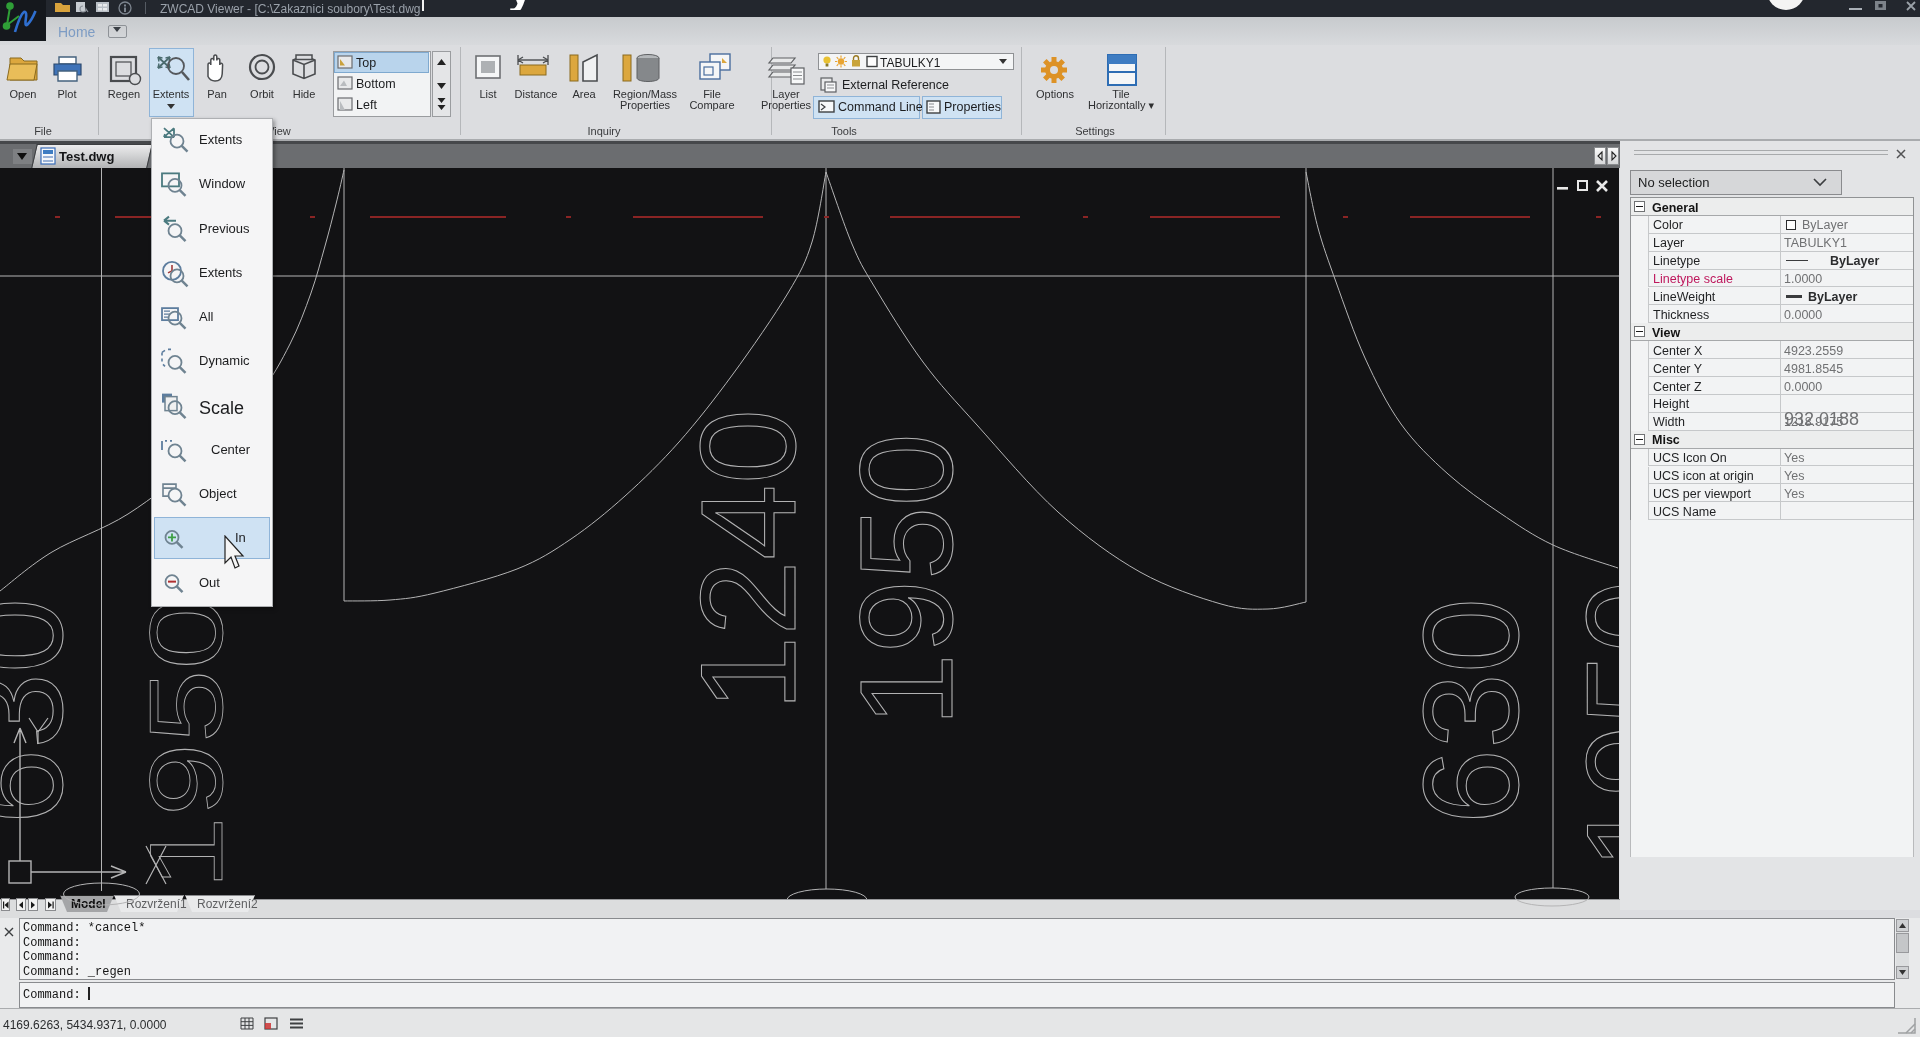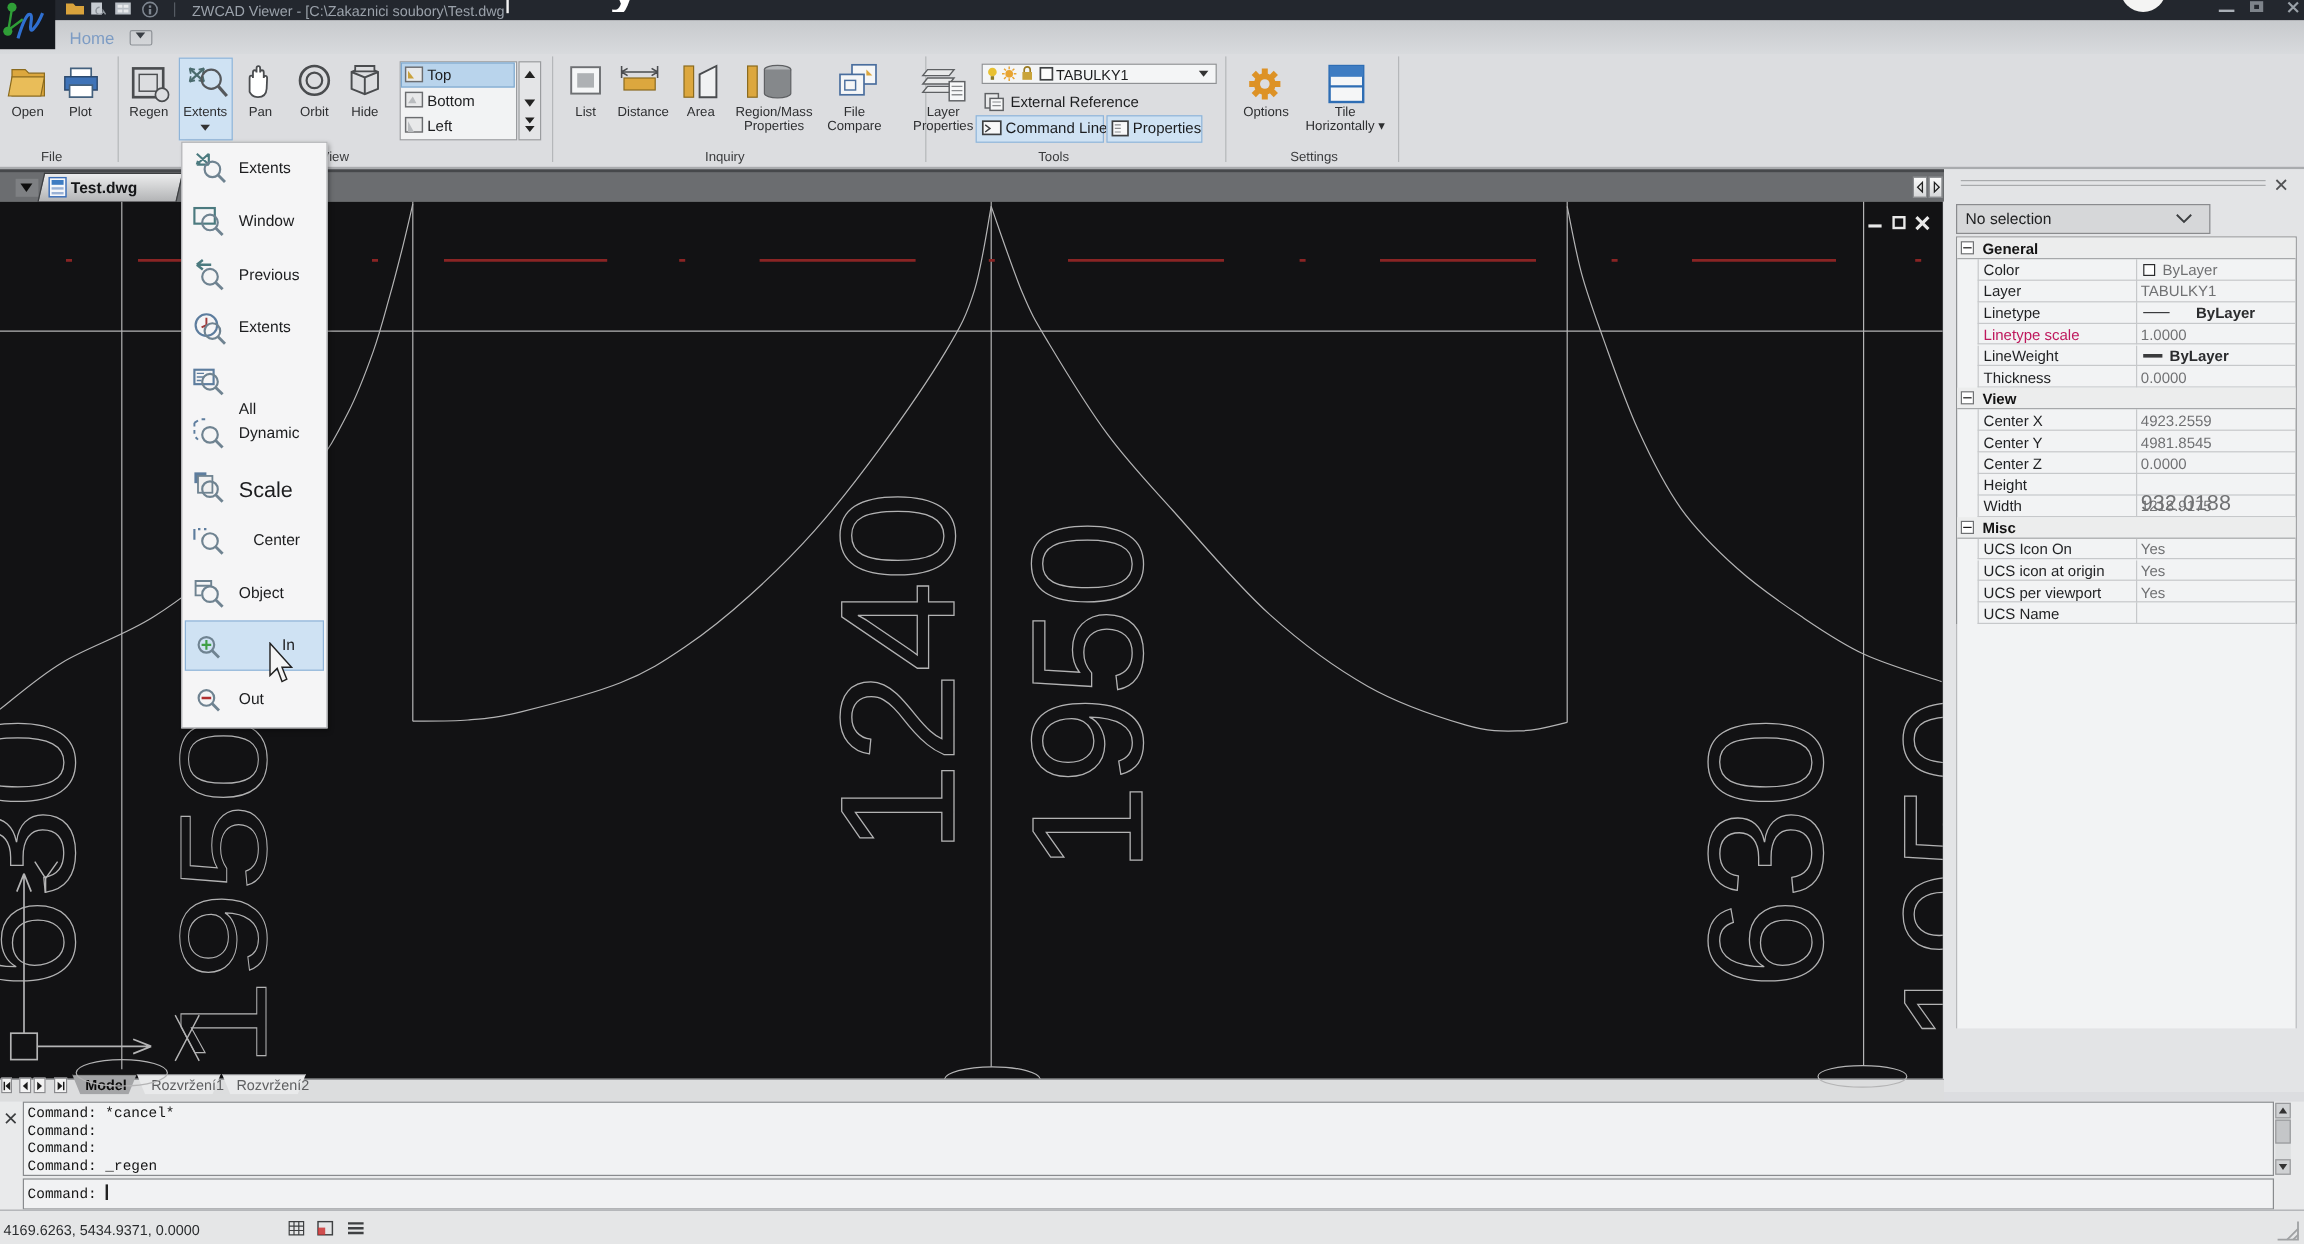--- a/index.html
+++ b/index.html
@@ -58,21 +58,21 @@
   .gsep { position:absolute; top:47px; width:1px; height:88px; background:#b5b7ba; }
 </style>
 <div class="gsep" style="left:98px;"></div>
 <div class="gsep" style="left:460px;"></div>
 <div class="gsep" style="left:771px;"></div>
 <div class="gsep" style="left:1021px;"></div>
 <div class="gsep" style="left:1165px;"></div>
 <div class="glbl" style="left:43px;">File</div>
 <div class="glbl" style="left:279px;">View</div>
 <div class="glbl" style="left:604px;">Inquiry</div>
-<div class="glbl" style="left:878px;">Tools</div>
+<div class="glbl" style="left:844px;">Tools</div>
 <div class="glbl" style="left:1095px;">Settings</div>
 
 <div class="abs" style="left:149px;top:48px;width:45px;height:69px;background:#cfe2f3;border:1px solid #8fb4d8;"></div>
 
 <svg class="abs" style="left:0px;top:50px;" width="780" height="42" viewBox="0 0 780 42">
 
   <path d="M10,8 h11 l3,3 h13 v19 h-27 z" fill="#dca73e" stroke="#8a6a1e" stroke-width="1"></path>
   <path d="M10,14 h27 l-3,16 h-27 z" fill="#e9bd59" stroke="#8a6a1e" stroke-width="1"></path>
 
   <path d="M59,7 h17 v7 h-17 z" fill="#fff" stroke="#44617e" stroke-width="1.4"></path>
@@ -419,21 +419,21 @@
 <div class="abs" style="left:1648px;top:502.3px;width:265px;height:17.9px;border-bottom:1px solid #c6c8ca;border-left:1px solid #c6c8ca;"></div>
 <div class="abs" style="left:1780px;top:502.3px;width:1px;height:17.9px;background:#c6c8ca;"></div>
 <div class="abs" style="left:1653px;top:504.8px;font-size:12.5px;color:#1f2022;">UCS Name</div>
 
 <div class="abs" style="left:151px;top:118px;width:122px;height:489px;background:#f5f5f6;border:1px solid #aeb0b3;box-shadow:2px 2px 4px rgba(0,0,0,0.35);z-index:50;"></div>
 <div class="abs" style="left:154px;top:517.2px;width:116px;height:42.2px;background:#cfe2f3;border:1px solid #8fb4d8;z-index:51;"></div>
 <div class="abs" style="left:199px;top:132.1px;font-size:13px;color:#1c1d1f;z-index:52;">Extents</div>
 <div class="abs" style="left:199px;top:176.4px;font-size:13px;color:#1c1d1f;z-index:52;">Window</div>
 <div class="abs" style="left:199px;top:220.6px;font-size:13px;color:#1c1d1f;z-index:52;">Previous</div>
 <div class="abs" style="left:199px;top:264.9px;font-size:13px;color:#1c1d1f;z-index:52;">Extents</div>
-<div class="abs" style="left:199px;top:309.1px;font-size:13px;color:#1c1d1f;z-index:52;margin-top:24px;">All</div>
+<div class="abs" style="left:199px;top:309.1px;font-size:13px;color:#1c1d1f;z-index:52;">All</div>
 <div class="abs" style="left:199px;top:353.4px;font-size:13px;color:#1c1d1f;z-index:52;">Dynamic</div>
 <div class="abs" style="left:199px;top:397.6px;font-size:18px;color:#1c1d1f;z-index:52;">Scale</div>
 <div class="abs" style="left:199px;top:441.9px;font-size:13px;color:#1c1d1f;z-index:52;margin-left:12px;">Center</div>
 <div class="abs" style="left:199px;top:486.1px;font-size:13px;color:#1c1d1f;z-index:52;">Object</div>
 <div class="abs" style="left:199px;top:530.4px;font-size:13px;color:#1c1d1f;z-index:52;margin-left:36px;">In</div>
 <div class="abs" style="left:199px;top:574.6px;font-size:13px;color:#1c1d1f;z-index:52;">Out</div>
 <svg class="abs" style="left:151px;top:118px;z-index:52;" width="122" height="489" viewBox="0 0 122 489">
     <path d="M13,10.125 l10,9 M23,19.125 l-10,0 m10,0 l0,-9 M13,19.125 l10,-9 m-10,9 l3,-1 m-3,1 l1,-3" stroke="#4b7a7f" stroke-width="1.8" fill="none"></path>
     <circle cx="26" cy="23.125" r="6.5" fill="none" stroke="#6f8391" stroke-width="1.8"></circle>
     <path d="M30.5,27.625 l6,6" stroke="#6f8391" stroke-width="2.4"></path>

